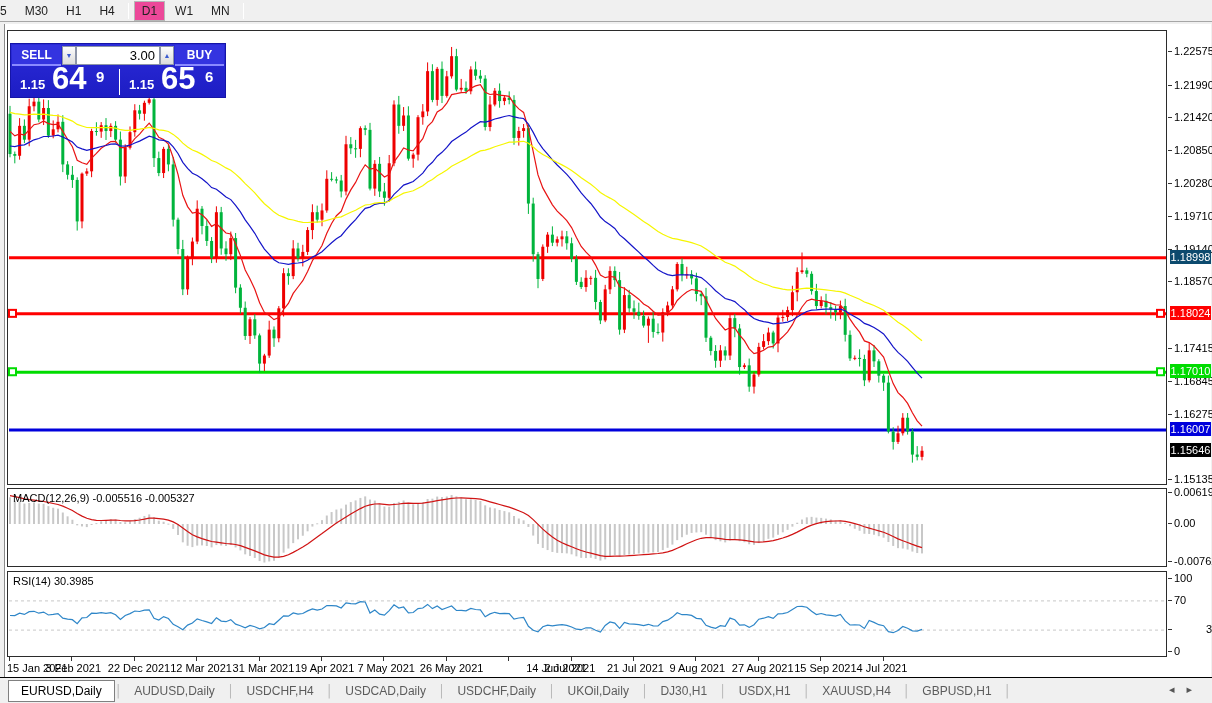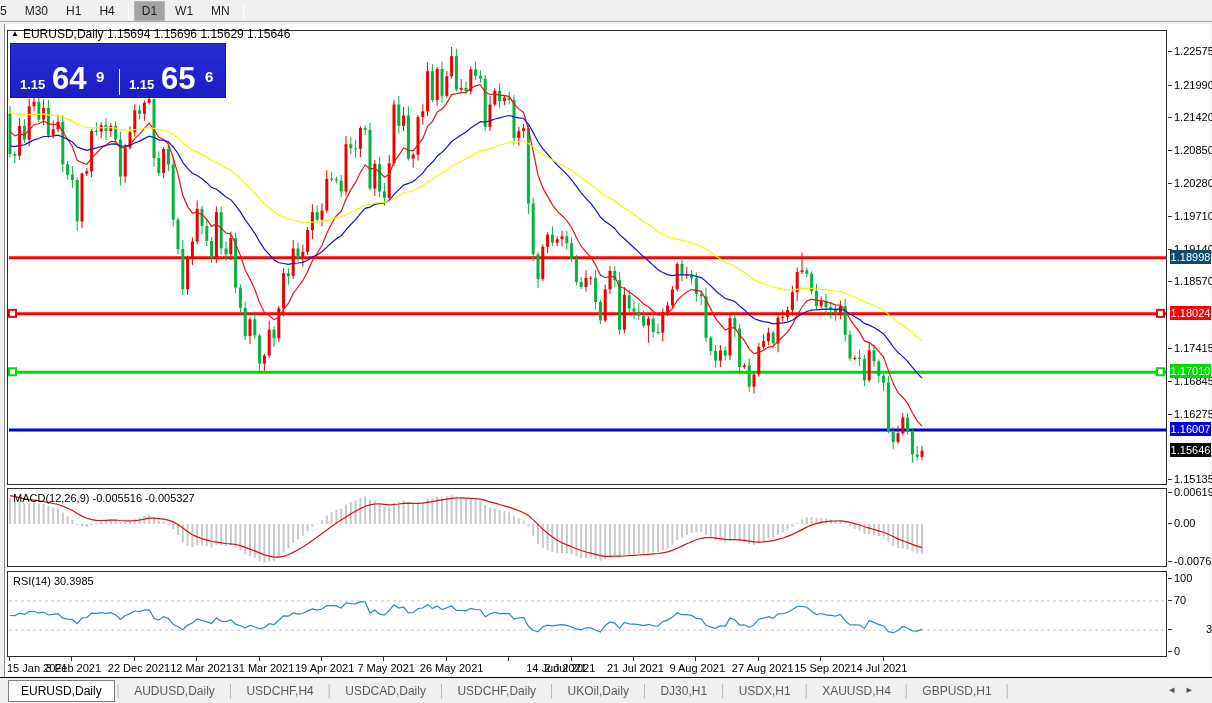--- a/index.html
+++ b/index.html
@@ -2,21 +2,21 @@
 <html><head>
 <meta charset="utf-8">
 <style>
   * { margin:0; padding:0; box-sizing:border-box; }
   html,body { width:1212px; height:703px; background:#f0f0f0; overflow:hidden;
     font-family:"Liberation Sans", sans-serif; -webkit-font-smoothing:none; }
   #toolbar { position:absolute; left:0; top:0; width:1212px; height:22px; background:#f0f0f0;
     border-bottom:1px solid #a6a6a6; display:flex; align-items:center; }
   .tf-btn { font-size:12px; color:#222; padding:2px 7px; margin:0 1px; border:1px solid transparent; cursor:default; }
   .tf-btn.partial { padding-left:1px; margin-left:-2px; }
-  .tf-btn.active { background:#a3a3a3; border:1px solid #b8b8b8; }
+  .tf-btn.active { background:#ec4899; border:1px solid #b8b8b8; }
   .tb-sep { width:1px; height:16px; background:#b4b4b4; border-right:1px solid #fff; margin:0 4px; }
   #chart-window { position:absolute; left:4px; top:24px; width:1206px; height:653px; background:#fff;
     border-left:1px solid #8a8a8a; }
   .pane { position:absolute; left:2px; width:1160px; background:#fff; border:1px solid #2b2b2b; }
   #main-pane { top:6px; height:455px; }
   #macd-pane { top:464px; height:79px; }
   #rsi-pane  { top:547px; height:86px; }
   .pane svg { position:absolute; left:0; top:0; }
   #date-axis { position:absolute; left:2px; top:633px; width:1160px; height:20px; background:#fff; }
   .date-tick { position:absolute; top:0; width:1px; height:4px; background:#333; }
@@ -61,26 +61,29 @@
     <span class="tf-btn">H1</span>
     <span class="tf-btn">H4</span>
     <span class="tb-sep"></span>
     <span class="tf-btn active">D1</span>
     <span class="tf-btn">W1</span>
     <span class="tf-btn">MN</span>
     <span class="tb-sep"></span>
   </div>
 
 <div id="chart-window">
-  <div id="chart-header">
-    <span class="tri">▲</span><span>EURUSD,Daily</span>
-    <span>1.15694 1.15696 1.15629 1.15646</span>
-  </div>
 
   <div id="trade-panel">
+    <div class="tp-row">
+      <div class="tp-btn">SELL</div>
+      <div class="tp-spin">▼</div>
+      <div class="tp-vol">3.00</div>
+      <div class="tp-spin">▲</div>
+      <div class="tp-btn">BUY</div>
+    </div>
     <div class="tp-price" style="left:1px;">
       <span class="small">1.15</span>
       <span class="big">64</span>
       <span class="sup">9</span>
     </div>
     <div id="tp-div"></div>
     <div class="tp-price" style="left:110px;">
       <span class="small">1.15</span>
       <span class="big">65</span>
       <span class="sup">6</span>

